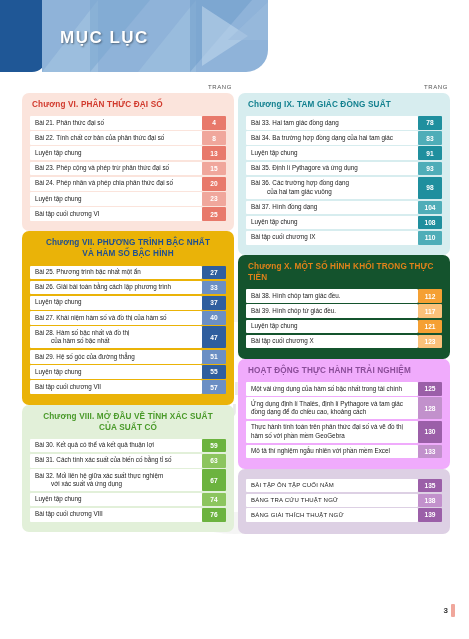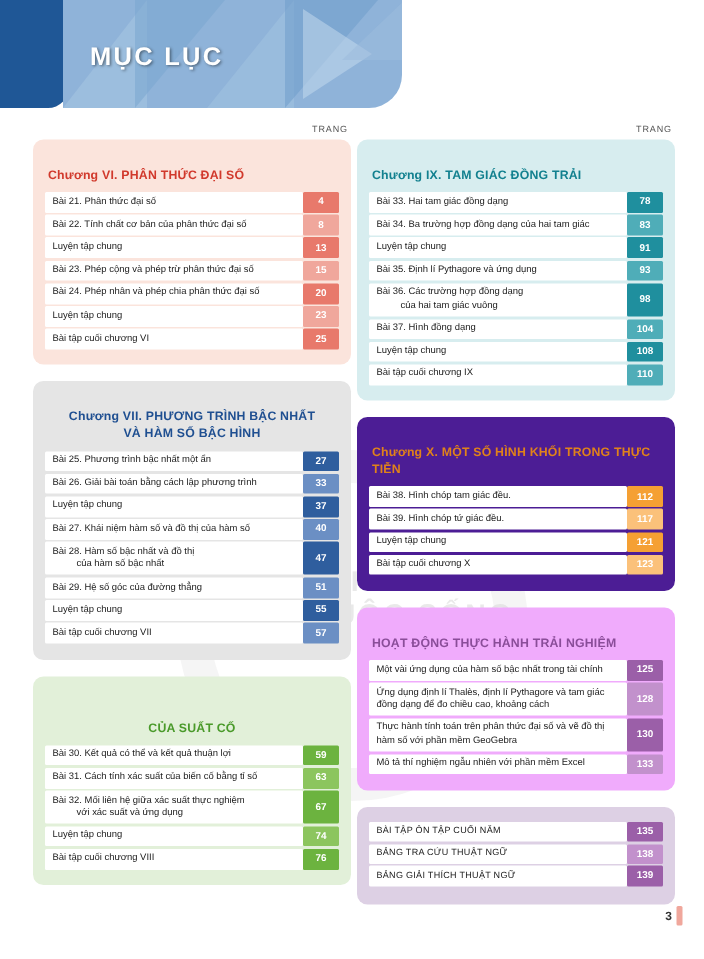--- a/index.html
+++ b/index.html
@@ -54,22 +54,21 @@
   #col-right{left:238px;}
 
   .trang{
     text-align:right;font-size:6px;color:#555;letter-spacing:.6px;
     margin-bottom:3px;padding-right:2px;font-weight:normal;
   }
 
   
   .chapter{
     border-radius:7px;
-    padding:16px 8px 9px 8px;
-    margin-bottom:11px;
+    padding:4px 8px 9px 8px;
     position:relative;
   }
   .ch-title{
     font-size:8.2px;font-weight:bold;letter-spacing:.15px;
     margin:2px 0 6px 2px;line-height:1.35;
   }
   .ch-title.center{text-align:center;margin-left:0;}
 
   .rows{display:block;}
   .row{
@@ -96,39 +95,39 @@
   }
   .row .label.caps{letter-spacing:.2px;}
 
   
   .c-vi{background:#fbe4dc;}
   .c-vi .ch-title{color:#d1392c;}
   .c-vi .row:nth-child(odd) .pg{background:#e8796b;}
   .c-vi .row:nth-child(even) .pg{background:#f0a79c;}
 
   
-  .c-vii{background:#e5e5e5;}
+  .c-vii{background:#eab308;}
   .c-vii .ch-title{color:#1f4f91;}
   .c-vii .row:nth-child(odd) .pg{background:#2f5e9e;}
   .c-vii .row:nth-child(even) .pg{background:#6b8fc4;}
 
   
   .c-viii{background:#e2f0d9;}
   .c-viii .ch-title{color:#4a9a2a;}
   .c-viii .row:nth-child(odd) .pg{background:#6cb33f;}
   .c-viii .row:nth-child(even) .pg{background:#8cc55e;}
 
   
   .c-ix{background:#d7edef;}
   .c-ix .ch-title{color:#12808f;}
   .c-ix .row:nth-child(odd) .pg{background:#1f8f9e;}
   .c-ix .row:nth-child(even) .pg{background:#4fadb8;}
 
   
-  .c-x{background:#4c1d95;}
+  .c-x{background:#14532d;}
   .c-x .ch-title{color:#e0821a;}
   .c-x .row:nth-child(odd) .pg{background:#f5a033;}
   .c-x .row:nth-child(even) .pg{background:#fbc17a;}
 
   
   .c-hd{background:#f0abfc;}
   .c-hd .ch-title{color:#8a4d99;}
   .c-hd .row:nth-child(odd) .pg{background:#9b5fa8;}
   .c-hd .row:nth-child(even) .pg{background:#c291cc;}
 
@@ -245,21 +244,21 @@
       </div>
       <div class="row">
         <div class="label">Bài tập cuối chương VII</div>
         <div class="pg">57</div>
       </div>
     </div>
   </div>
 
   <div class="chapter c-viii">
     <div class="ch-title center">
-      <br>
+      <span>Chương VIII. MỞ ĐẦU VỀ TÍNH XÁC SUẤT</span><br>
       <span>CỦA SUẤT CỐ</span>
     </div>
     <div class="rows">
       <div class="row">
         <div class="label">Bài 30. Kết quả có thể và kết quả thuận lợi</div>
         <div class="pg">59</div>
       </div>
       <div class="row">
         <div class="label">Bài 31. Cách tính xác suất của biến cố bằng tỉ số</div>
         <div class="pg">63</div>
@@ -282,21 +281,21 @@
         <div class="pg">76</div>
       </div>
     </div>
   </div>
 </div>
 
 <div class="col" id="col-right">
   <div class="trang">TRANG</div>
 
   <div class="chapter c-ix">
-    <div class="ch-title">Chương IX. TAM GIÁC ĐỒNG TRẢI</div>
+    <div class="ch-title">Chương IX. TAM GIÁC ĐỒNG SUẤT</div>
     <div class="rows">
       <div class="row">
         <div class="label">Bài 33. Hai tam giác đồng dạng</div>
         <div class="pg">78</div>
       </div>
       <div class="row">
         <div class="label">Bài 34. Ba trường hợp đồng dạng của hai tam giác</div>
         <div class="pg">83</div>
       </div>
       <div class="row">

